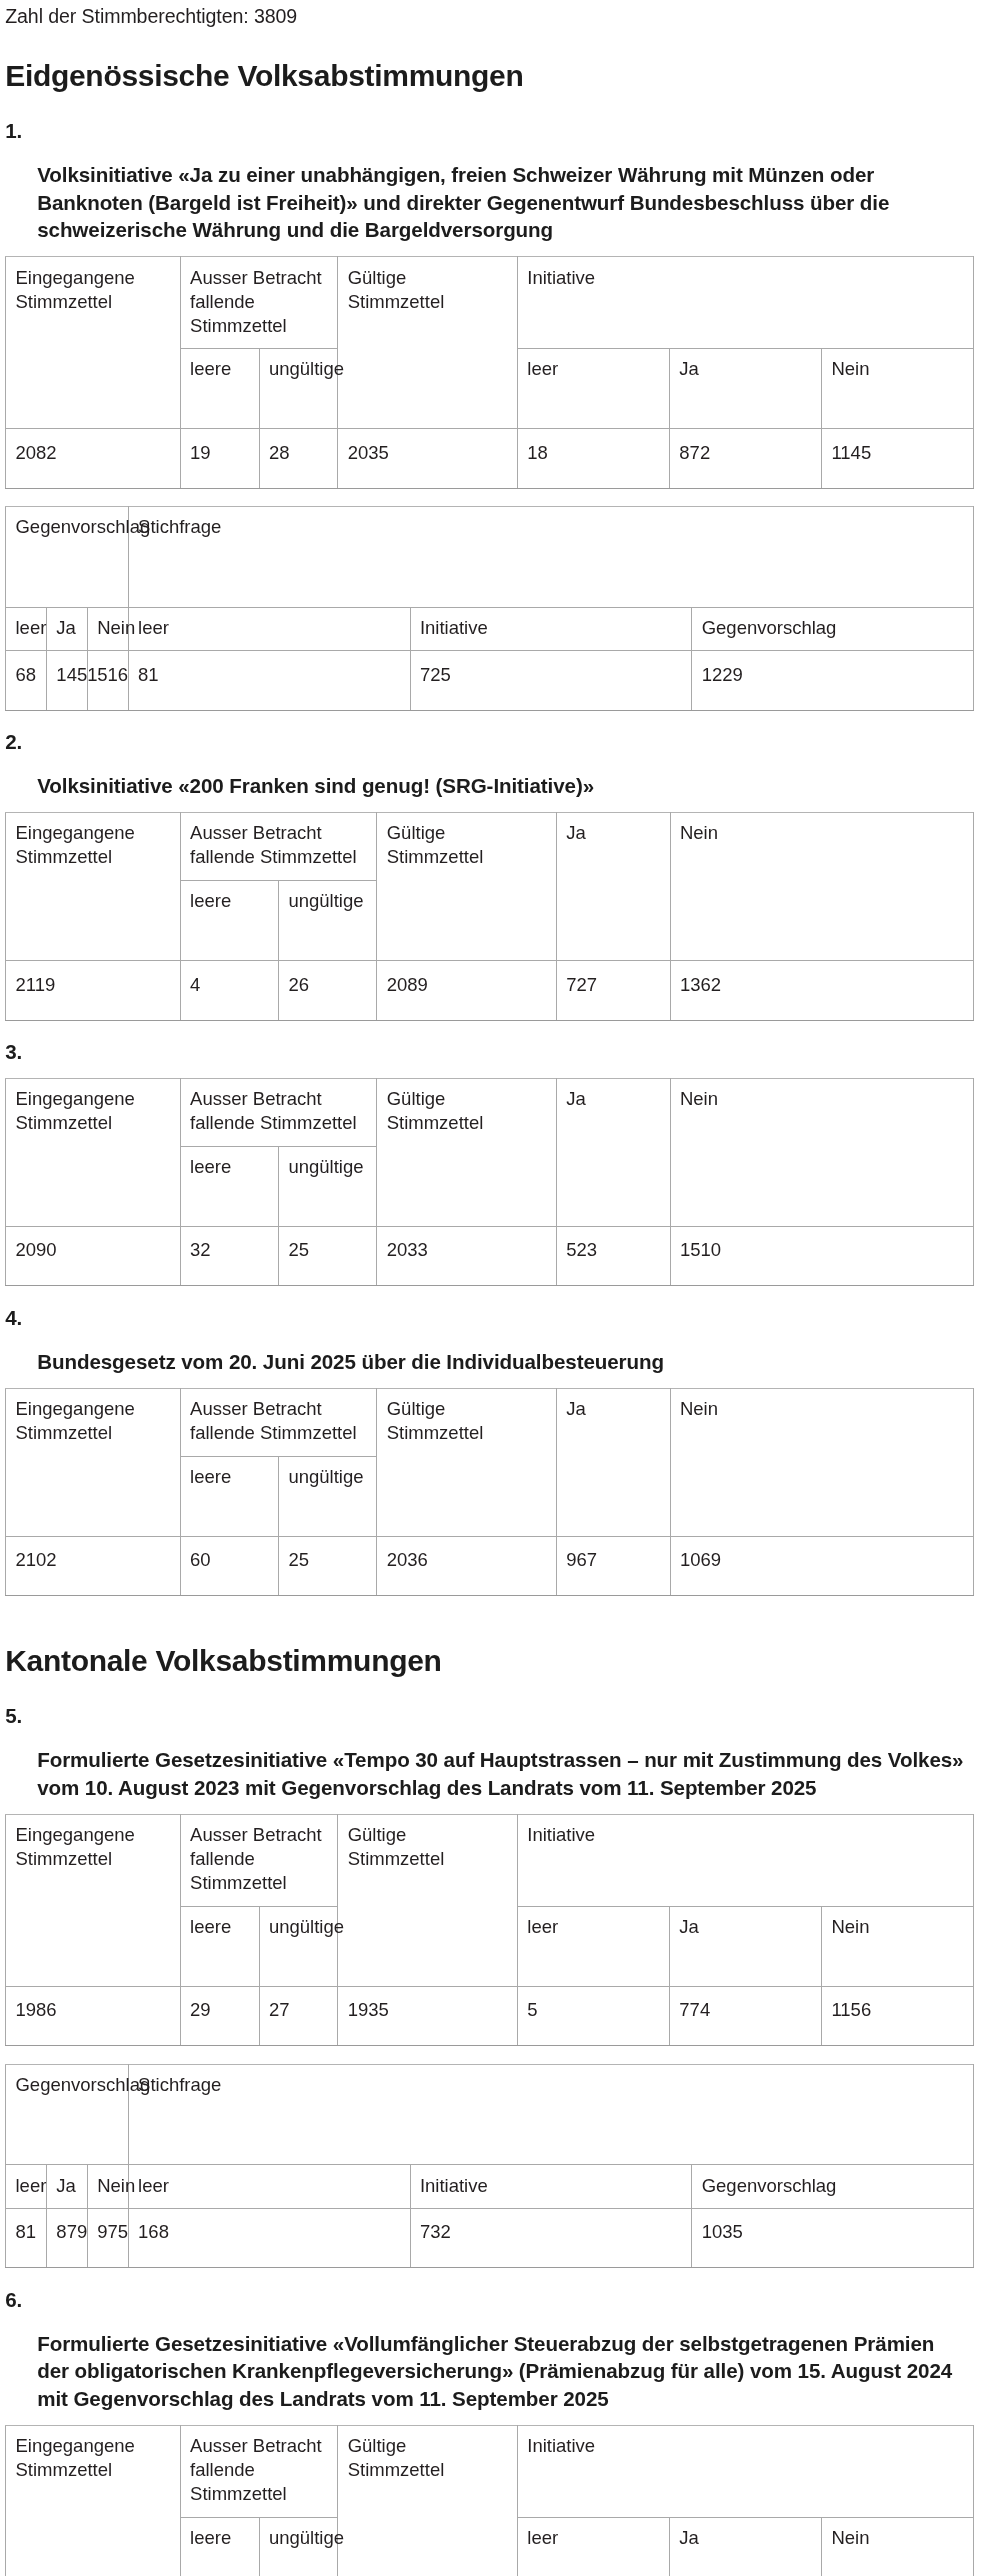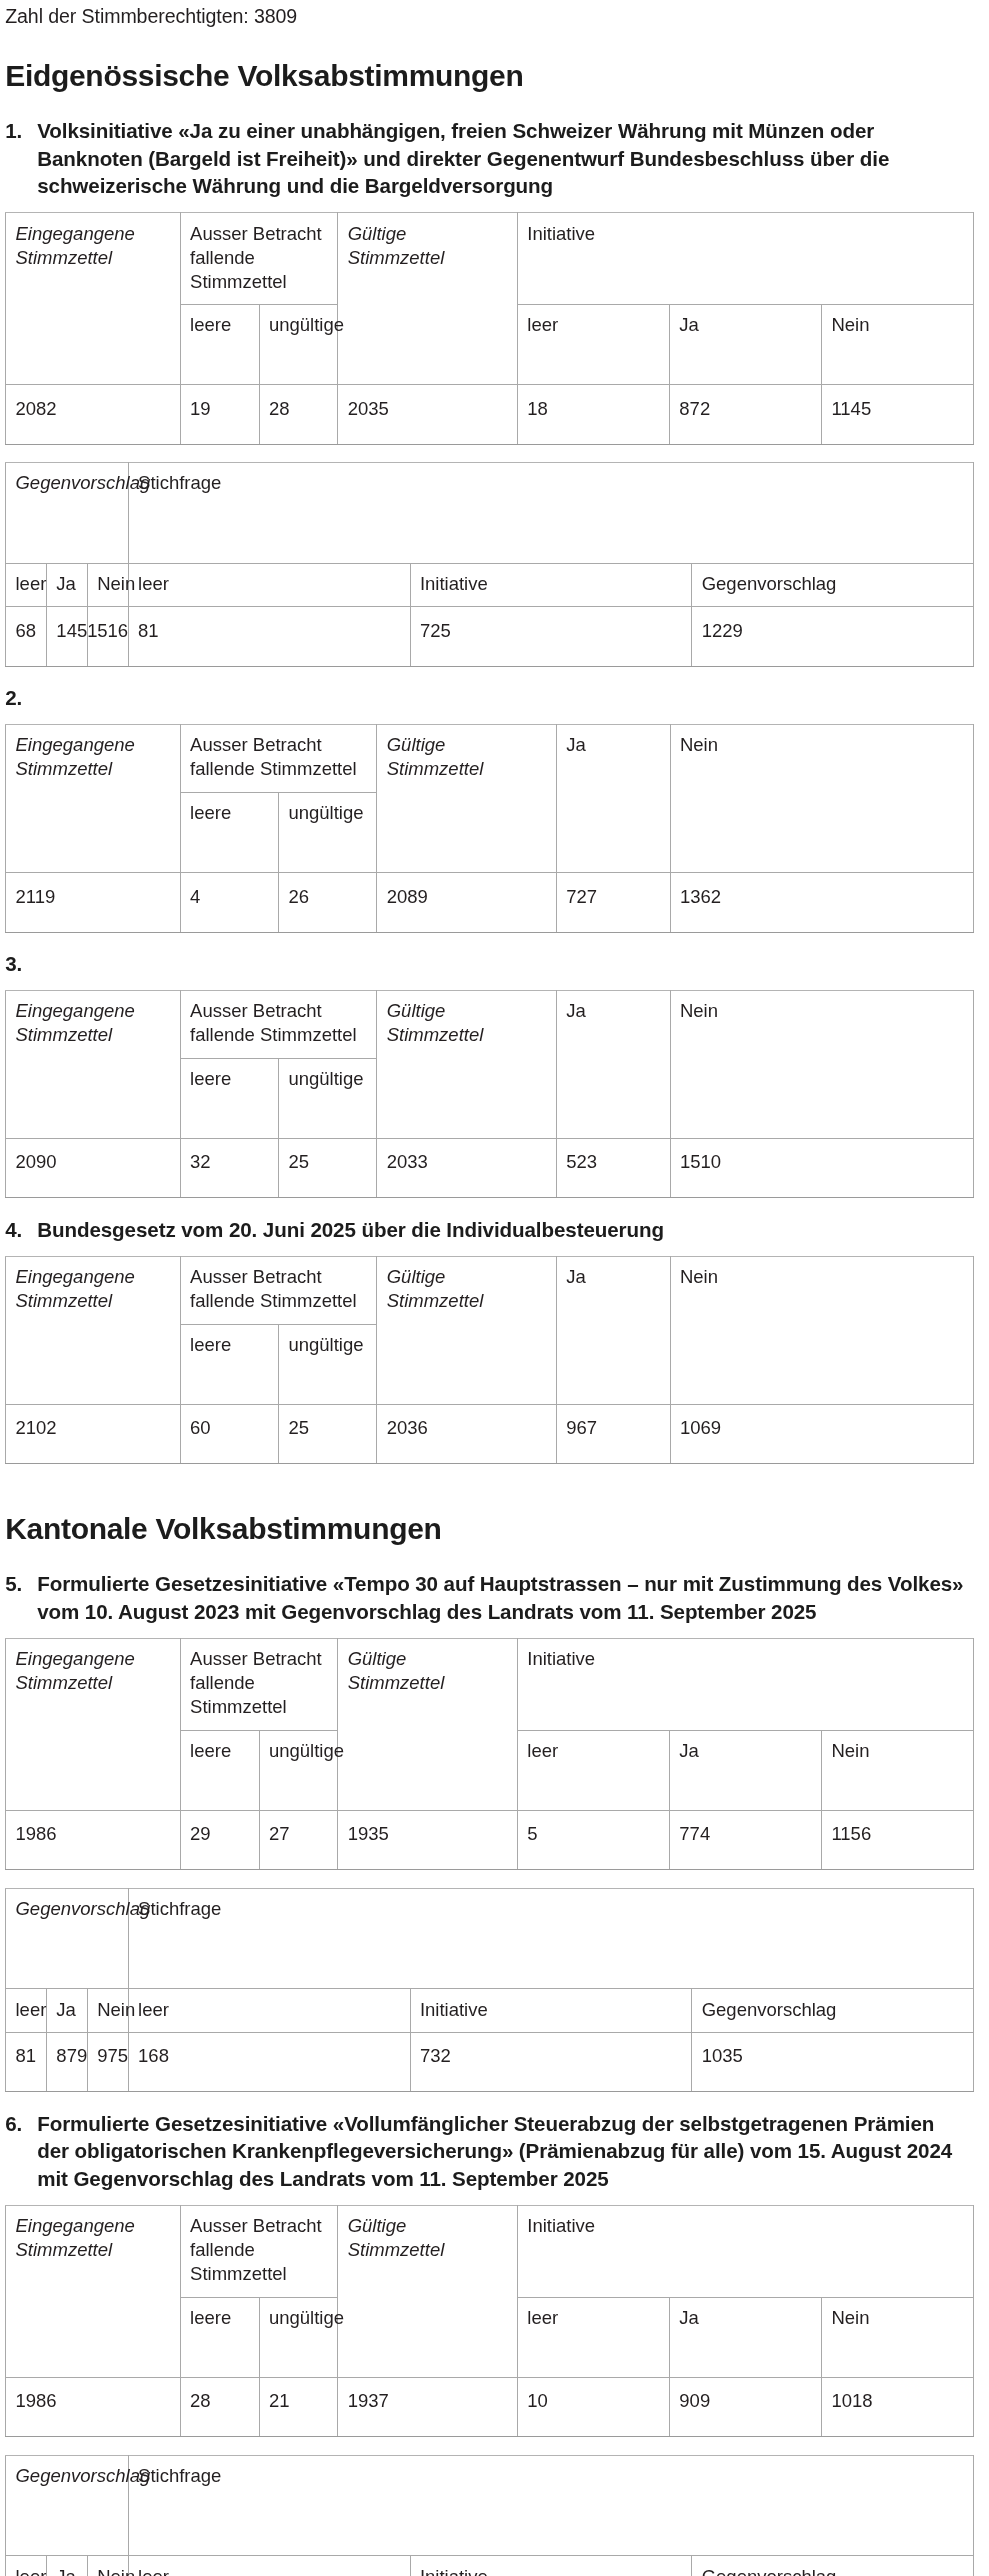--- a/index.html
+++ b/index.html
@@ -70,20 +70,21 @@
     margin-bottom: 12.4px;
   }
   .item-num {
     flex: 0 0 auto;
     width: 32px;
     font-weight: 700;
   }
   .item-text {
     flex: 1 1 auto;
     max-width: 927px;
+    margin-top: 44px;
   }
 
   
   table.vote {
     border-collapse: collapse;
     table-layout: fixed;
     margin: 0 0 17.5px 0;
     background: #fff;
   }
   table.vote td {
@@ -125,21 +126,21 @@
 
   
   .tbl-b { width: 969px; }
   .tbl-b .b1 { width: 103px; }
   .tbl-b .b2 { width: 122px; }
   .tbl-b .b3 { width: 165px; }
   .tbl-b .b4 { width: 94px; }
   .tbl-b .b5 { width: 181px; }
   .tbl-b .b6 { width: 304px; }
 
-  .hdr-tall { height: 81px; font-style: italic; }
+  .hdr-tall { height: 81px; }
   .hdr-sub  { height: 61px; }
 
   .nowrap { white-space: nowrap; }
 </style>
 </head>
 <body>
 
 <div class="page">
 <div class="doc">
 
@@ -204,20 +205,21 @@
         <td class="num">725</td>
         <td class="num">1229</td>
       </tr>
     </tbody>
         </table>
   </div>
 
   <div class="item pad-left">
     <div class="item-head">
       <span class="item-num">2.</span>
+      <span class="item-text">Volksinitiative «200 Franken sind genug! (SRG-Initiative)»</span>
     </div>
 
     <table class="vote tbl-s">
       <tbody>
             <tr class="top">
         <td class="c1 hdr-tall" rowspan="2">Eingegangene Stimmzettel</td>
         <td colspan="2">Ausser Betracht fallende Stimmzettel</td>
         <td class="c4 hdr-tall" rowspan="2">Gültige Stimmzettel</td>
         <td class="c5" rowspan="2">Ja</td>
         <td class="c6" rowspan="2">Nein</td>

